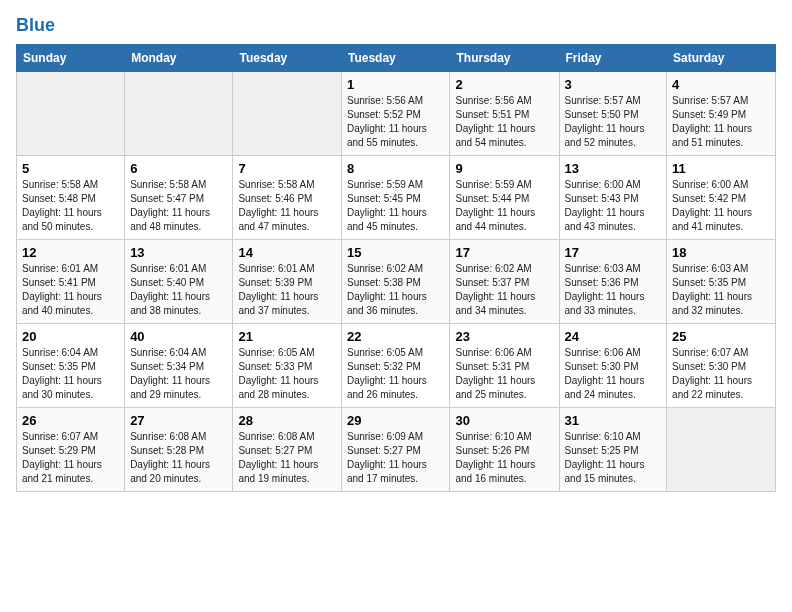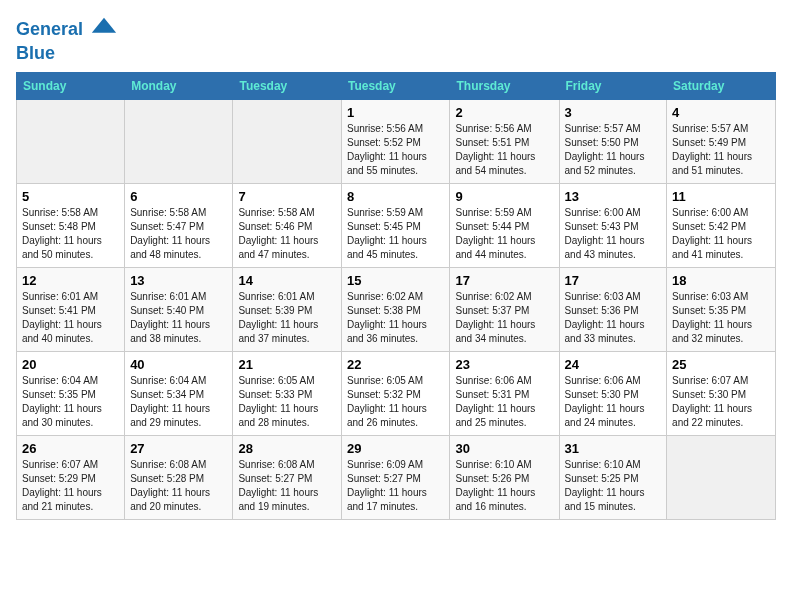--- a/index.html
+++ b/index.html
@@ -48,21 +48,21 @@
       font-size: 14px;
       color: #444;
     }
     table {
       width: 100%;
       border-collapse: collapse;
       font-size: 11px;
     }
     thead tr th {
       background-color: #2d6fad;
-      color: #5eead4;
+      color: #ffffff;
       text-align: left;
       padding: 6px 6px;
       font-size: 12px;
       font-weight: bold;
       border: 1px solid #2d6fad;
     }
     tbody tr td {
       border: 1px solid #ccc;
       vertical-align: top;
       padding: 5px 5px;
@@ -89,26 +89,20 @@
     .empty-cell {
       background: #f0f0f0 !important;
     }
   </style>
 </head>
 <body>
 
 <div class="header">
   <div class="logo">
     <div>
-      <div class="logo-text">
-        <span>General</span>
-        <svg class="logo-icon" viewBox="0 0 30 30" style="vertical-align:middle;display:inline-block;">
-          <polygon points="15,2 28,18 2,18" fill="#1a6faf"></polygon>
-        </svg>
-      </div>
       <div class="logo-text" style="color:#1a6faf;">Blue</div>
     </div>
   </div>
   <div class="title-block">
     <h1></h1>
     <p></p>
   </div>
 </div>
 
 <table>

